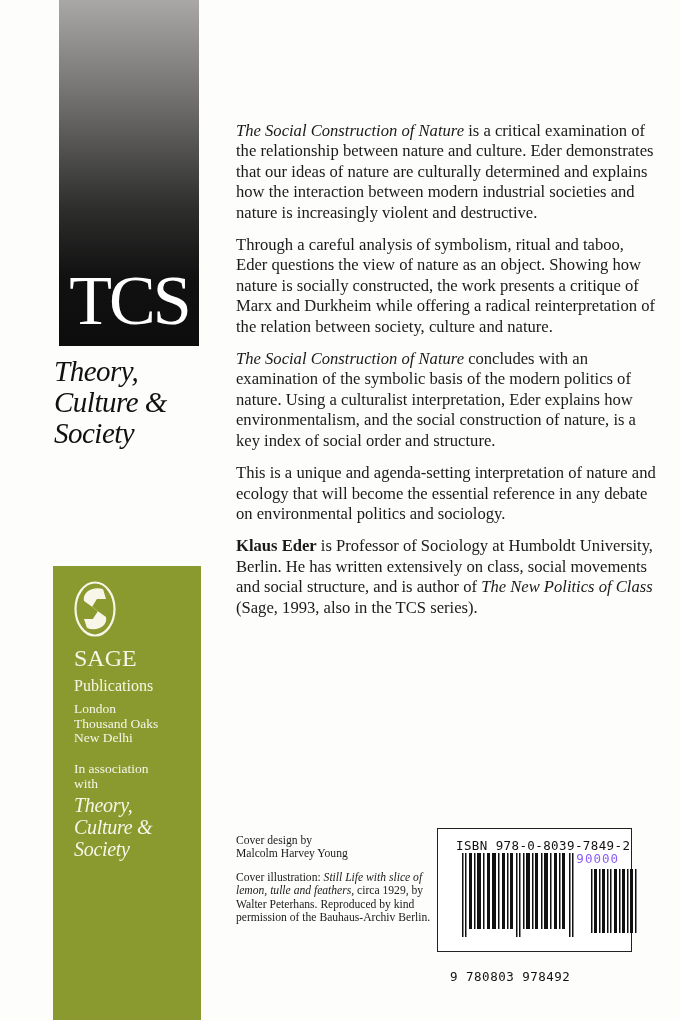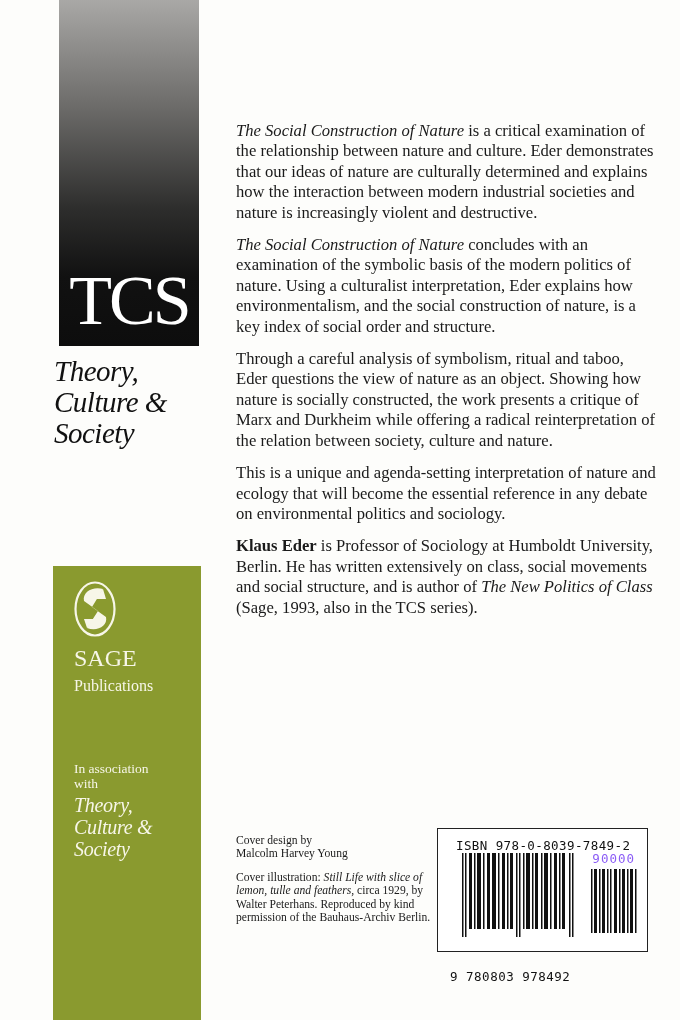--- a/index.html
+++ b/index.html
@@ -57,21 +57,21 @@
     font-size: 16.6px; line-height: 20.4px; color: #1a1a1a;
   }
   .main-text p { margin: 0 0 12px 0; }
   .main-text p.gap { }
   .credits {
     position: absolute; left: 236px; top: 834px; width: 200px;
     font-size: 11.6px; line-height: 13.4px; color: #1a1a1a;
   }
   .credits p { margin: 0 0 10px 0; }
   .barcode-box {
-    position: absolute; left: 437px; top: 828px; width: 211px; height: 124px;
+    position: absolute; left: 437px; top: 828px; width: 195px; height: 124px;
     border: 1.5px solid #222; background: #fff; box-sizing: border-box;
   }
   .isbn-text {
     position: absolute; left: 18px; top: 10px;
     font-family: "DejaVu Sans Mono", "Liberation Mono", monospace;
     font-size: 12.5px; line-height: 13px; letter-spacing: 0.4px; color: #111;
     white-space: nowrap;
   }
   .price-code {
     position: absolute; right: 12px; top: 23px;
@@ -103,35 +103,40 @@
 
 <div class="sage-band">
   <svg class="sage-logo" viewBox="0 0 44 58">
     <ellipse cx="22" cy="29" rx="19.5" ry="26.5" fill="none" stroke="#f7f6e8" stroke-width="2.2"></ellipse>
     <path d="M30 9 C 20 6, 9 12, 11 21 L 25 31 L 14 48 C 24 52, 35 46, 33 37 L 19 27 Z" fill="#f7f6e8"></path>
     <path d="M30 9 L 33 19 L 22 19 Z" fill="#f7f6e8"></path>
     <path d="M14 48 L 11 39 L 22 39 Z" fill="#f7f6e8"></path>
   </svg>
   <div class="sage-name">SAGE</div>
   <div class="sage-pubs">Publications</div>
+  <div class="sage-cities">
+    <div>London</div>
+    <div>Thousand Oaks</div>
+    <div>New Delhi</div>
+  </div>
   <div class="sage-assoc">
     <div>In association</div>
     <div>with</div>
   </div>
   <div class="sage-series">
     <div>Theory,</div>
     <div>Culture &amp;</div>
     <div>Society</div>
   </div>
 </div>
 
 <div class="main-text">
   <p><i>The Social Construction of Nature</i><span> is a critical examination of the relationship between nature and culture. Eder demonstrates that our ideas of nature are culturally determined and explains how the interaction between modern industrial societies and nature is increasingly violent and destructive.</span></p>
+  <p>Through a careful analysis of symbolism, ritual and taboo, Eder questions the view of nature as an object. Showing how nature is socially constructed, the work presents a critique of Marx and Durkheim while offering a radical reinterpretation of the relation between society, culture and nature.</p>
   <p><i>The Social Construction of Nature</i><span> concludes with an examination of the symbolic basis of the modern politics of nature. Using a culturalist interpretation, Eder explains how environmentalism, and the social construction of nature, is a key index of social order and structure.</span></p>
-  <p>Through a careful analysis of symbolism, ritual and taboo, Eder questions the view of nature as an object. Showing how nature is socially constructed, the work presents a critique of Marx and Durkheim while offering a radical reinterpretation of the relation between society, culture and nature.</p>
   <p>This is a unique and agenda-setting interpretation of nature and ecology that will become the essential reference in any debate on environmental politics and sociology.</p>
   <p class="gap"><b>Klaus Eder</b><span> is Professor of Sociology at Humboldt University, Berlin. He has written extensively on class, social movements and social structure, and is author of </span><i>The New Politics of Class</i><span> (Sage, 1993, also in the TCS series).</span></p>
 </div>
 
 <div class="credits">
   <p><span>Cover design by</span><br><span>Malcolm Harvey Young</span></p>
   <p><span>Cover illustration: </span><i>Still Life with slice of lemon, tulle and feathers</i><span>, circa 1929, by Walter Peterhans. Reproduced by kind permission of the Bauhaus-Archiv Berlin.</span></p>
 </div>
 
 <div class="barcode-box">

